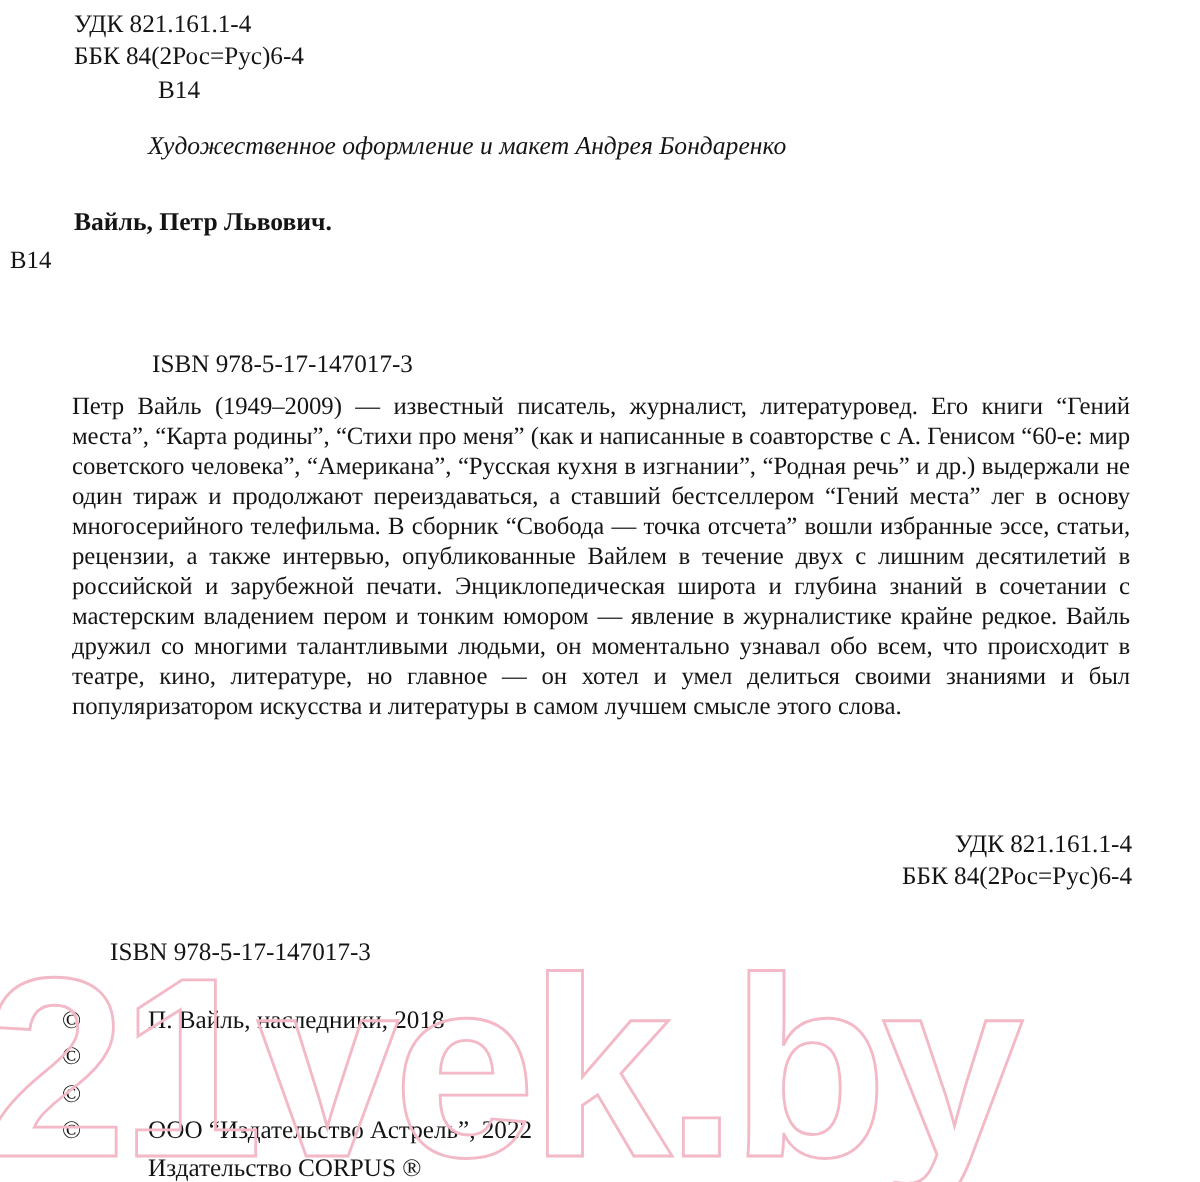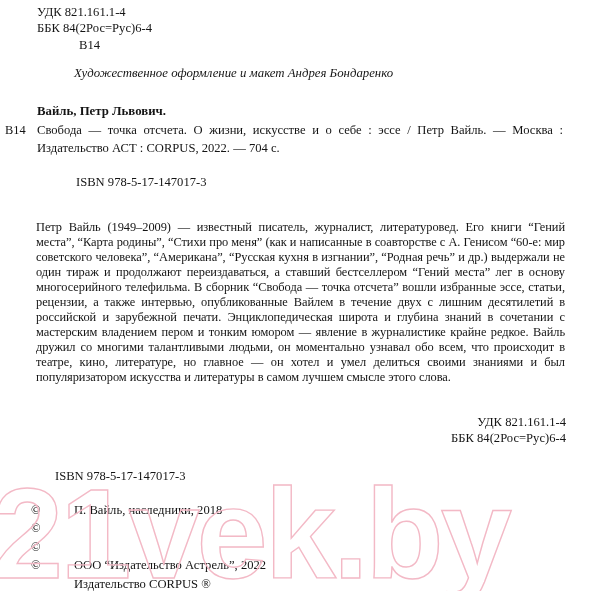--- a/index.html
+++ b/index.html
@@ -89,21 +89,21 @@
   
   #isbn-top {
     left: 76px;
     top: 175px;
     font-size: 12.6px;
   }
 
   
   #annotation {
     left: 36px;
-    top: 220px;
+    top: 196px;
     width: 529px;
   }
 
   
   #udk-bottom {
     left: 0;
     top: 414px;
     width: 566px;
     text-align: right;
     font-size: 12.6px;
@@ -170,21 +170,20 @@
   <div class="t" id="udk-top">
     <span class="line">УДК 821.161.1-4</span>
     <span class="line">ББК 84(2Рос=Рус)6-4</span>
     <span class="vcode">В14</span>
   </div>
 
   <div class="t" id="designer-credit">Художественное оформление и макет Андрея Бондаренко</div>
 
   <div class="t bold" id="author-name">Вайль, Петр Львович.</div>
   <div class="t" id="shelf-mark">В14</div>
-  <div class="blk" id="description">Свобода — точка отсчета. О жизни, искусстве и о себе : эссе / Петр Вайль. — Москва : Издательство АСТ : CORPUS, 2022. — 704 с.</div>
 
   <div class="t" id="isbn-top">ISBN 978-5-17-147017-3</div>
 
   <div class="blk just" id="annotation">Петр Вайль (1949–2009) — известный писатель, журналист, литературовед. Его книги “Гений места”, “Карта родины”, “Стихи про меня” (как и написанные в соавторстве с А. Генисом “60-е: мир советского человека”, “Американа”, “Русская кухня в изгнании”, “Родная речь” и др.) выдержали не один тираж и продолжают переиздаваться, а ставший бестселлером “Гений места” лег в основу многосерийного телефильма. В сборник “Свобода — точка отсчета” вошли избранные эссе, статьи, рецензии, а также интервью, опубликованные Вайлем в течение двух с лишним десятилетий в российской и зарубежной печати. Энциклопедическая широта и глубина знаний в сочетании с мастерским владением пером и тонким юмором — явление в журналистике крайне редкое. Вайль дружил со многими талантливыми людьми, он моментально узнавал обо всем, что происходит в театре, кино, литературе, но главное — он хотел и умел делиться своими знаниями и был популяризатором искусства и литературы в самом лучшем смысле этого слова.</div>
 
   <div class="blk" id="udk-bottom">
     <span class="line">УДК 821.161.1-4</span>
     <span class="line">ББК 84(2Рос=Рус)6-4</span>
   </div>
 

